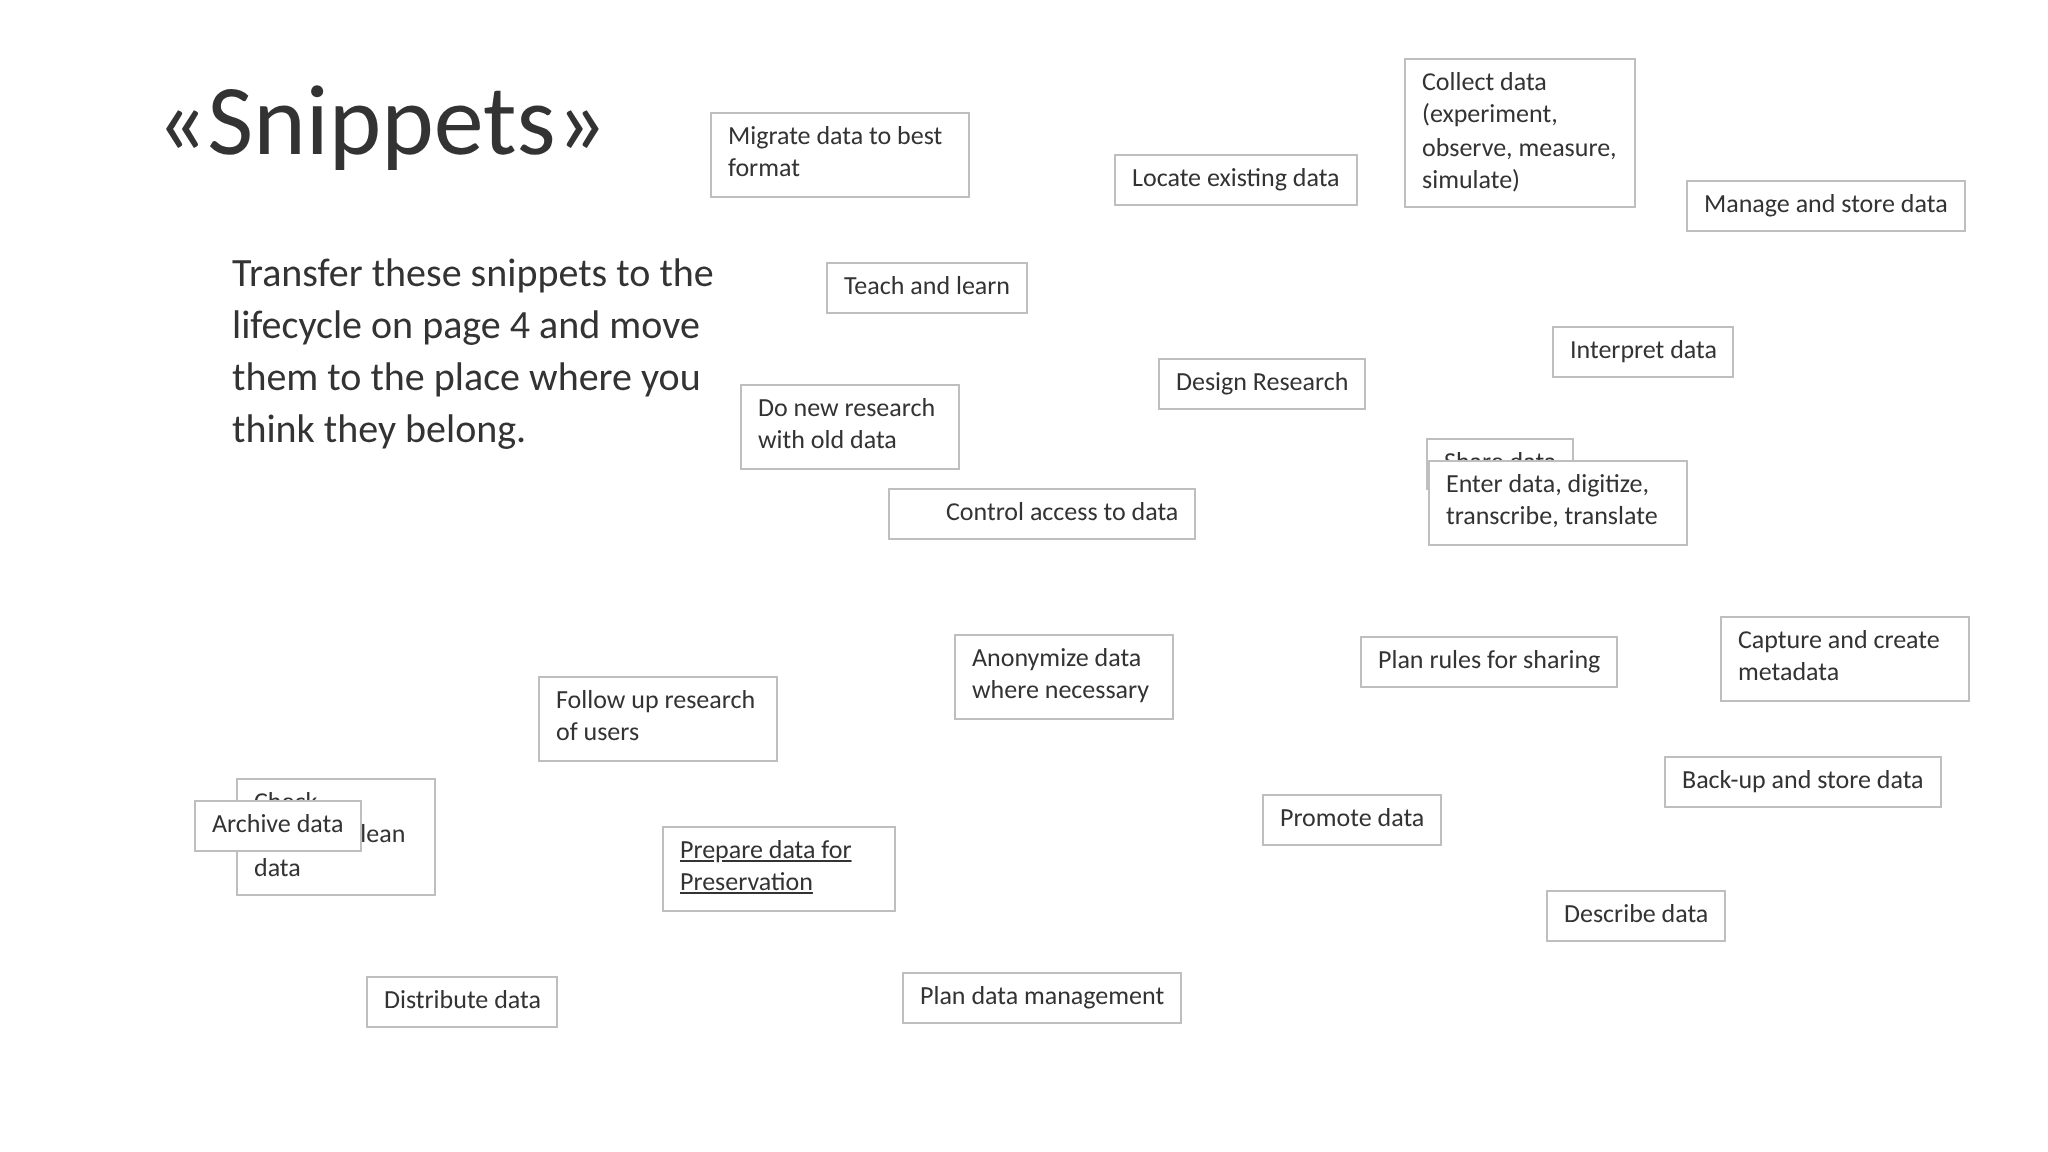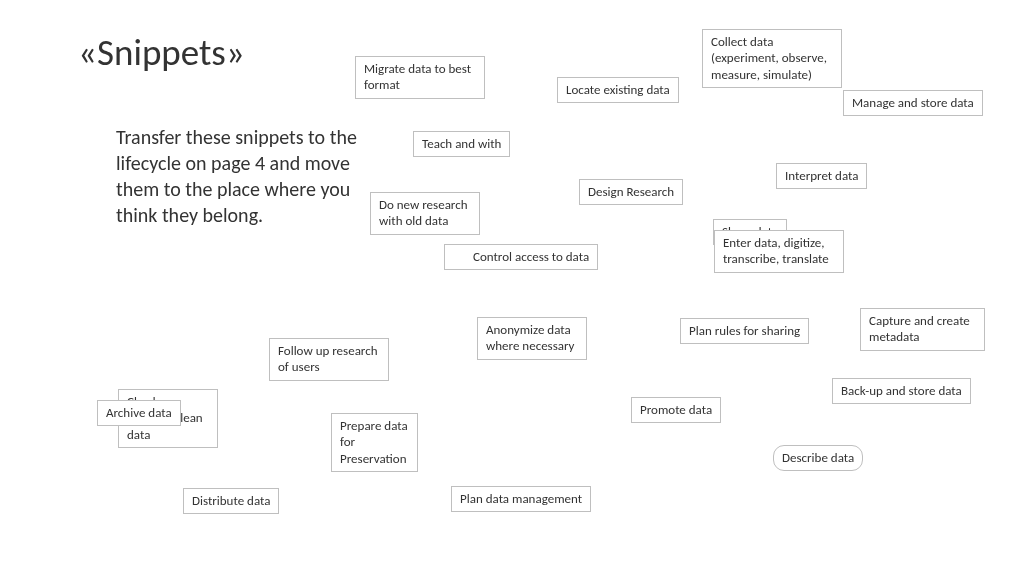--- a/index.html
+++ b/index.html
@@ -6,21 +6,21 @@
     body {
       width: 1024px;
       height: 576px;
       background: #ffffff;
       font-family: Calibri, Arial, sans-serif;
       position: relative;
       overflow: hidden;
     }
     .title {
       position: absolute;
-      font-size: 37px;
+      font-size: 50px;
       font-weight: 400;
       color: #333;
     }
     .instructions {
       position: absolute;
       font-size: 20px;
       font-weight: 400;
       color: #333;
       line-height: 1.3;
       width: 260px;
@@ -38,34 +38,34 @@
     }
   </style>
 </head>
 <body>
 
 <div class="title" style="left:78px; top:30px;">«Snippets»</div>
 
 <div class="instructions" style="left:72px; top:124px;">Transfer these snippets to the lifecycle on page 4 and move them to the place where you think they belong.</div>
 
 <div class="snippet" style="left:327px; top:56px; width:130px;margin-left:28px;">Migrate data to best format</div>
-<div class="snippet" style="left:702px; top:29px; width:140px;">Collect data (experiment, observe, measure, simulate)</div>
+<div class="snippet" style="left:702px; top:29px; width:116px;">Collect data (experiment, observe, measure, simulate)</div>
 <div class="snippet" style="left:557px; top:77px;">Locate existing data</div>
 <div class="snippet" style="left:843px; top:90px;">Manage and store data</div>
-<div class="snippet" style="left:413px; top:131px;">Teach and with</div>
+<div class="snippet" style="left:413px; top:131px;">Teach and learn</div>
 <div class="snippet" style="left:776px; top:131px;margin-top:32px;">Interpret data</div>
 <div class="snippet" style="left:370px; top:192px; width:110px;">Do new research with old data</div>
 <div class="snippet" style="left:579px; top:179px;">Design Research</div>
 <div class="snippet" style="left:713px; top:179px;margin-top:40px;">Share data</div>
 <div class="snippet" style="left:444px; top:244px;padding-left:28px;">Control access to data</div>
 <div class="snippet" style="left:714px; top:230px; width:130px;">Enter data, digitize, transcribe, translate</div>
 <div class="snippet" style="left:477px; top:317px; width:110px;">Anonymize data where necessary</div>
 <div class="snippet" style="left:680px; top:318px;">Plan rules for sharing</div>
 <div class="snippet" style="left:860px; top:308px; width:125px;">Capture and create metadata</div>
 <div class="snippet" style="left:118px; top:349px; width:100px;margin-top:40px;">Check, validate, clean data</div>
 <div class="snippet" style="left:269px; top:338px; width:120px;">Follow up research of users</div>
 <div class="snippet" style="left:832px; top:378px;">Back-up and store data</div>
 <div class="snippet" style="left:97px; top:400px;">Archive data</div>
-<div class="snippet" style="left:331px; top:413px; width:87px;">Prepare data for Preservation</div>
+<div class="snippet" style="left:331px; top:413px; width:117px;text-decoration:underline;">Prepare data for Preservation</div>
 <div class="snippet" style="left:631px; top:397px;">Promote data</div>
-<div class="snippet" style="left:773px; top:445px;border-radius:11px;">Describe data</div>
+<div class="snippet" style="left:773px; top:445px;">Describe data</div>
 <div class="snippet" style="left:183px; top:488px;">Distribute data</div>
 <div class="snippet" style="left:451px; top:486px;">Plan data management</div>
 
 </body></html>

